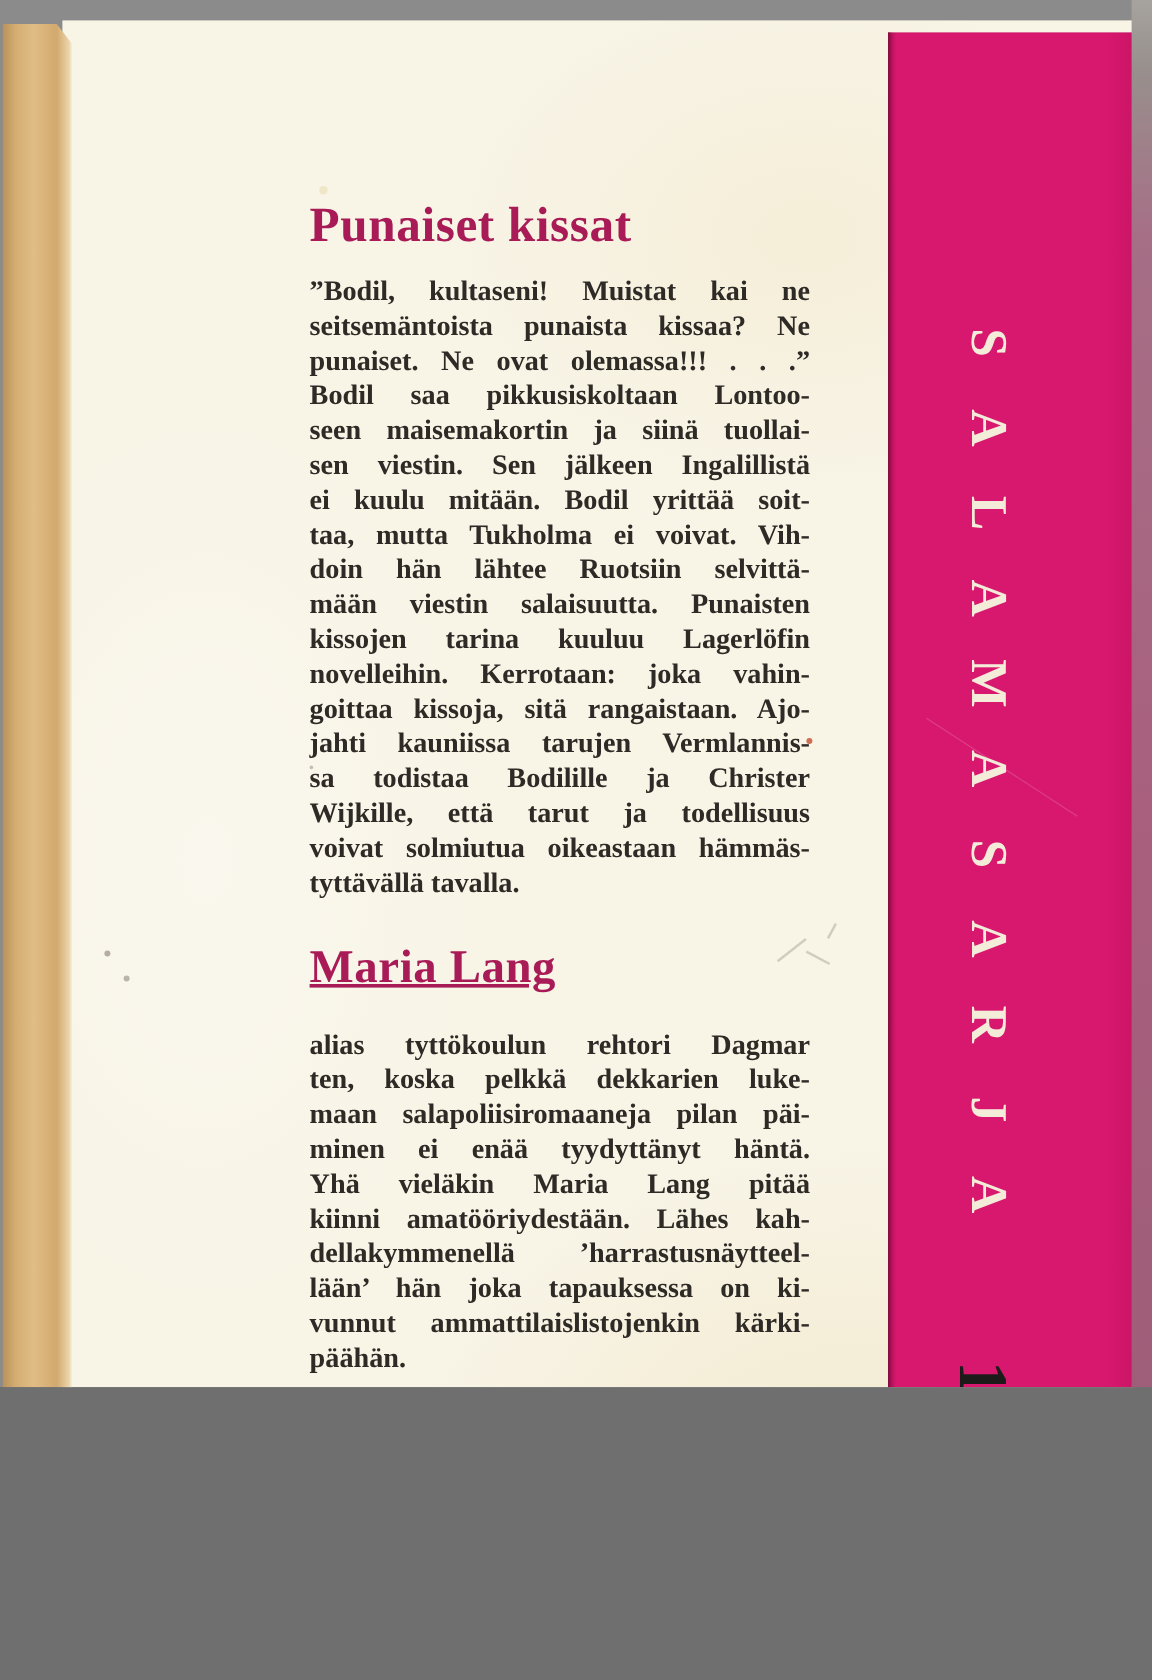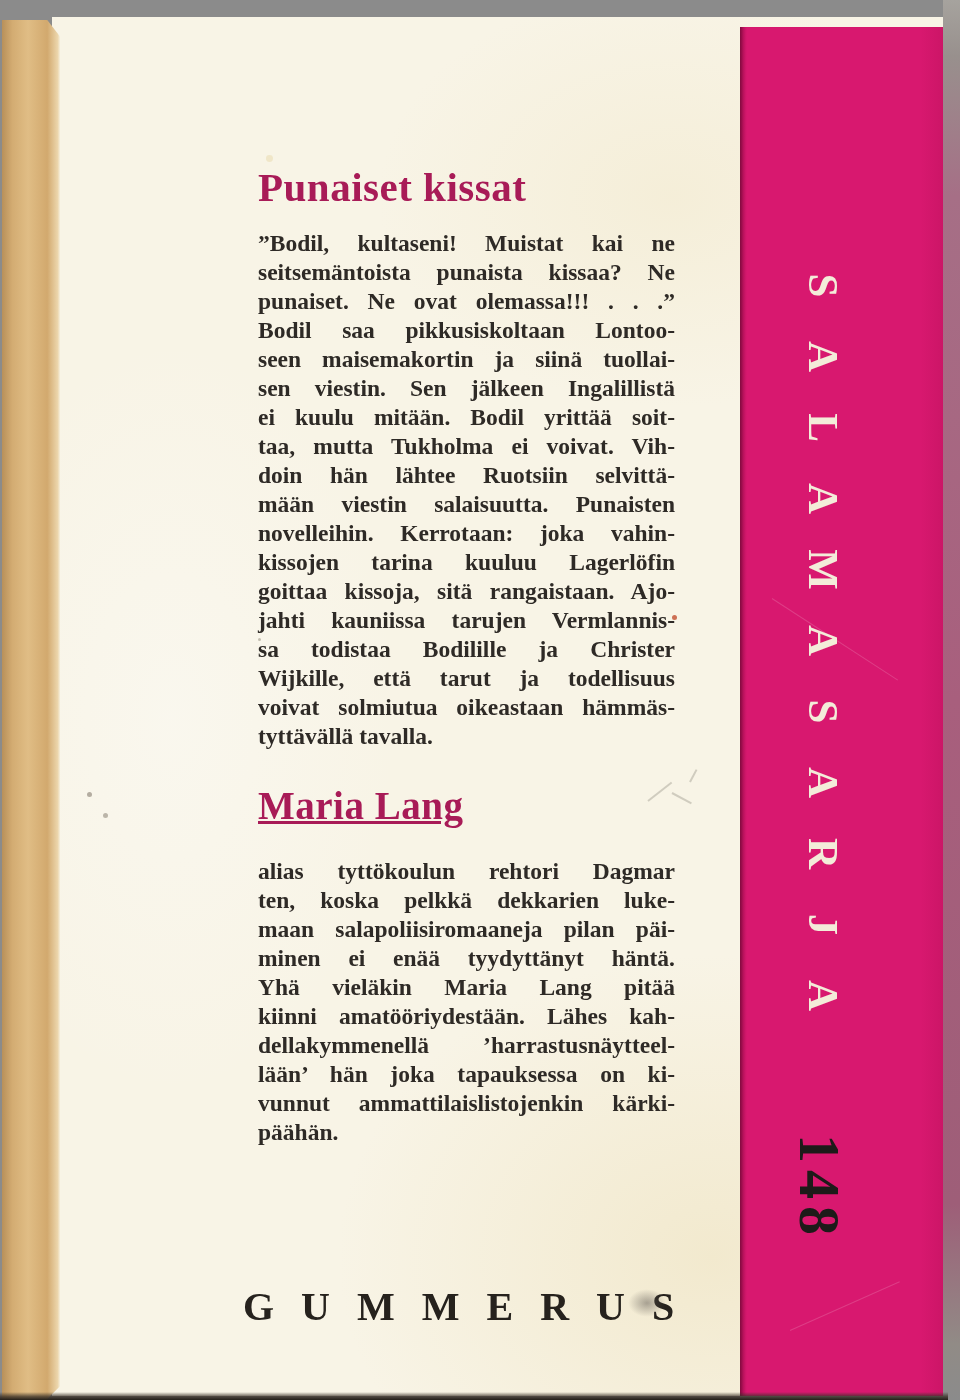--- a/index.html
+++ b/index.html
@@ -1,17 +1,17 @@
 <!DOCTYPE html>
 <html style="--scan_bg: #8b8b8b; --cover_cream: #f8f4e6; --page_edge_tan: #d5ae74; --band_magenta: #d8186f; --heading_magenta: #a81b57; --body_ink: #2e2a26; --spine_letter_cream: #f3ecd9; --number_ink: #1d1b19;"><head>
 <meta charset="utf-8">
 <style>
   html,body{margin:0;padding:0;background:#6f6f6f;}
   #scan{
-    position:relative;width:960px;height:1400px;overflow:hidden;
+    position:relative;width:960px;height:1156px;overflow:hidden;
     background:var(--scan_bg,#8b8b8b);
     font-family:"Liberation Serif","DejaVu Serif",serif;
   }
   
   .cream{
     position:absolute;left:52px;top:17px;width:893px;height:1379px;
     background:
       radial-gradient(420px 300px at 620px 180px, rgba(242,233,205,.55), transparent 70%),
       radial-gradient(520px 420px at 660px 1240px, rgba(238,226,190,.6), transparent 72%),
       radial-gradient(300px 500px at 120px 700px, rgba(250,248,240,.8), transparent 75%),
@@ -120,22 +120,22 @@
     <div class="jline">”Bodil, kultaseni! Muistat kai ne</div>
     <div class="jline">seitsemäntoista punaista kissaa? Ne</div>
     <div class="jline">punaiset. Ne ovat olemassa!!! . . .”</div>
     <div class="jline">Bodil saa pikkusiskoltaan Lontoo-</div>
     <div class="jline">seen maisemakortin ja siinä tuollai-</div>
     <div class="jline">sen viestin. Sen jälkeen Ingalillistä</div>
     <div class="jline">ei kuulu mitään. Bodil yrittää soit-</div>
     <div class="jline">taa, mutta Tukholma ei voivat. Vih-</div>
     <div class="jline">doin hän lähtee Ruotsiin selvittä-</div>
     <div class="jline">mään viestin salaisuutta. Punaisten</div>
+    <div class="jline">kissojen tarina kuuluu Lagerlöfin</div>
     <div class="jline">novelleihin. Kerrotaan: joka vahin-</div>
-    <div class="jline">kissojen tarina kuuluu Lagerlöfin</div>
     <div class="jline">goittaa kissoja, sitä rangaistaan. Ajo-</div>
     <div class="jline">jahti kauniissa tarujen Vermlannis-</div>
     <div class="jline">sa todistaa Bodilille ja Christer</div>
     <div class="jline">Wijkille, että tarut ja todellisuus</div>
     <div class="jline">voivat solmiutua oikeastaan hämmäs-</div>
     <div class="jline jlast">tyttävällä tavalla.</div>
   </div>
 
   <div class="author">Maria Lang</div>
 

